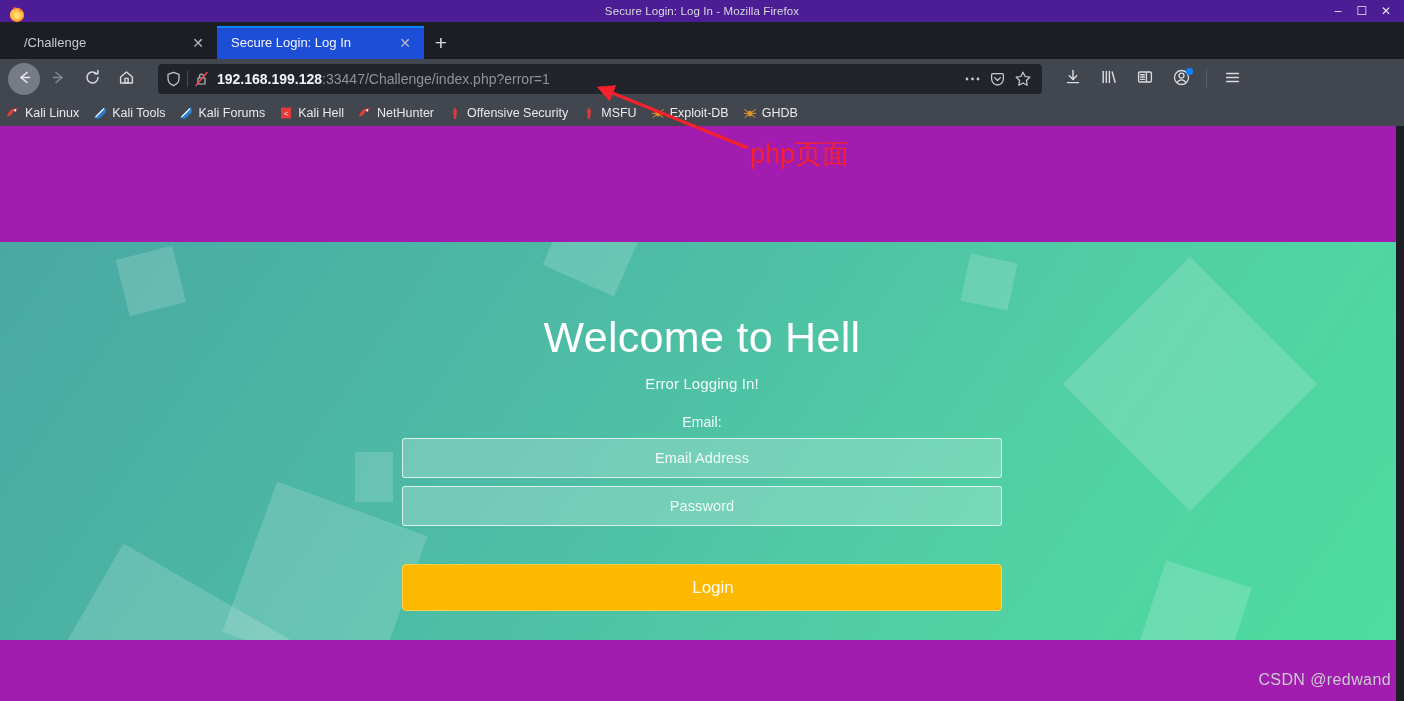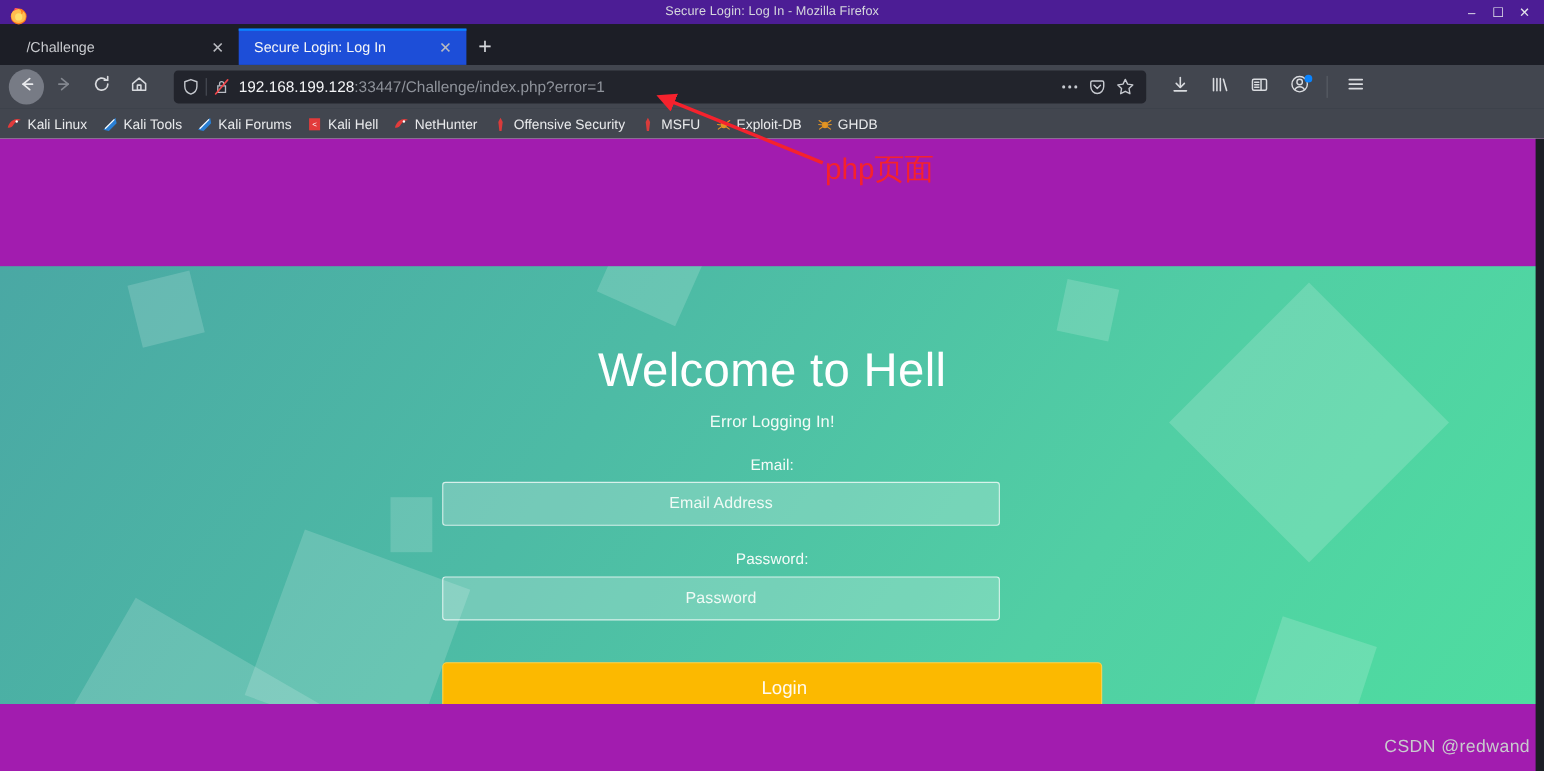--- a/index.html
+++ b/index.html
@@ -157,21 +157,21 @@
     flex: 1;
     font-size: 14px;
     color: #8f939b;
     white-space: nowrap;
     overflow: hidden;
     line-height: 30px;
     padding-left: 2px;
   }
   .url-text b {
     color: #f2f3f5;
-    font-weight: 400;
+    font-weight: 700;
   }
   .url-actions {
     display: flex;
     align-items: center;
     gap: 8px;
     padding-right: 4px;
     flex-shrink: 0;
   }
   .url-ico { color: #c6c9cf; display: flex; align-items: center; }
 
@@ -276,21 +276,21 @@
     letter-spacing: .1px;
   }
   .field-label {
     margin-top: 22px;
     font-size: 14px;
     color: #f4fbf8;
     letter-spacing: .1px;
   }
   .field {
     margin-top: 8px;
-    width: 507px;
+    width: 600px;
     height: 40px;
     background: rgba(255,255,255,.22);
     border: 1px solid rgba(255,255,255,.72);
     border-radius: 3px;
     display: flex;
     align-items: center;
     justify-content: center;
     font-size: 14.5px;
     color: #f0faf5;
     letter-spacing: .1px;
@@ -600,21 +600,20 @@
       <div class="deco" style="left:60px;top:338px;width:200px;height:200px;transform:rotate(30deg);"></div>
       <div class="deco" style="left:1150px;top:330px;width:90px;height:90px;transform:rotate(18deg);"></div>
 
       <div class="hero-inner">
         <h1>Welcome to Hell</h1>
         <div class="hero-sub">Error Logging In!</div>
 
         <div class="field-label">Email:</div>
         <div class="field">Email Address</div>
 
-        <div class="field-label">Password:</div>
         <div class="field">Password</div>
 
         <div class="login-btn">Login</div>
       </div>
     </div>
 
     <div class="watermark">CSDN @redwand</div>
   </div>
   <div class="scrollbar-track"></div>
 </div>

